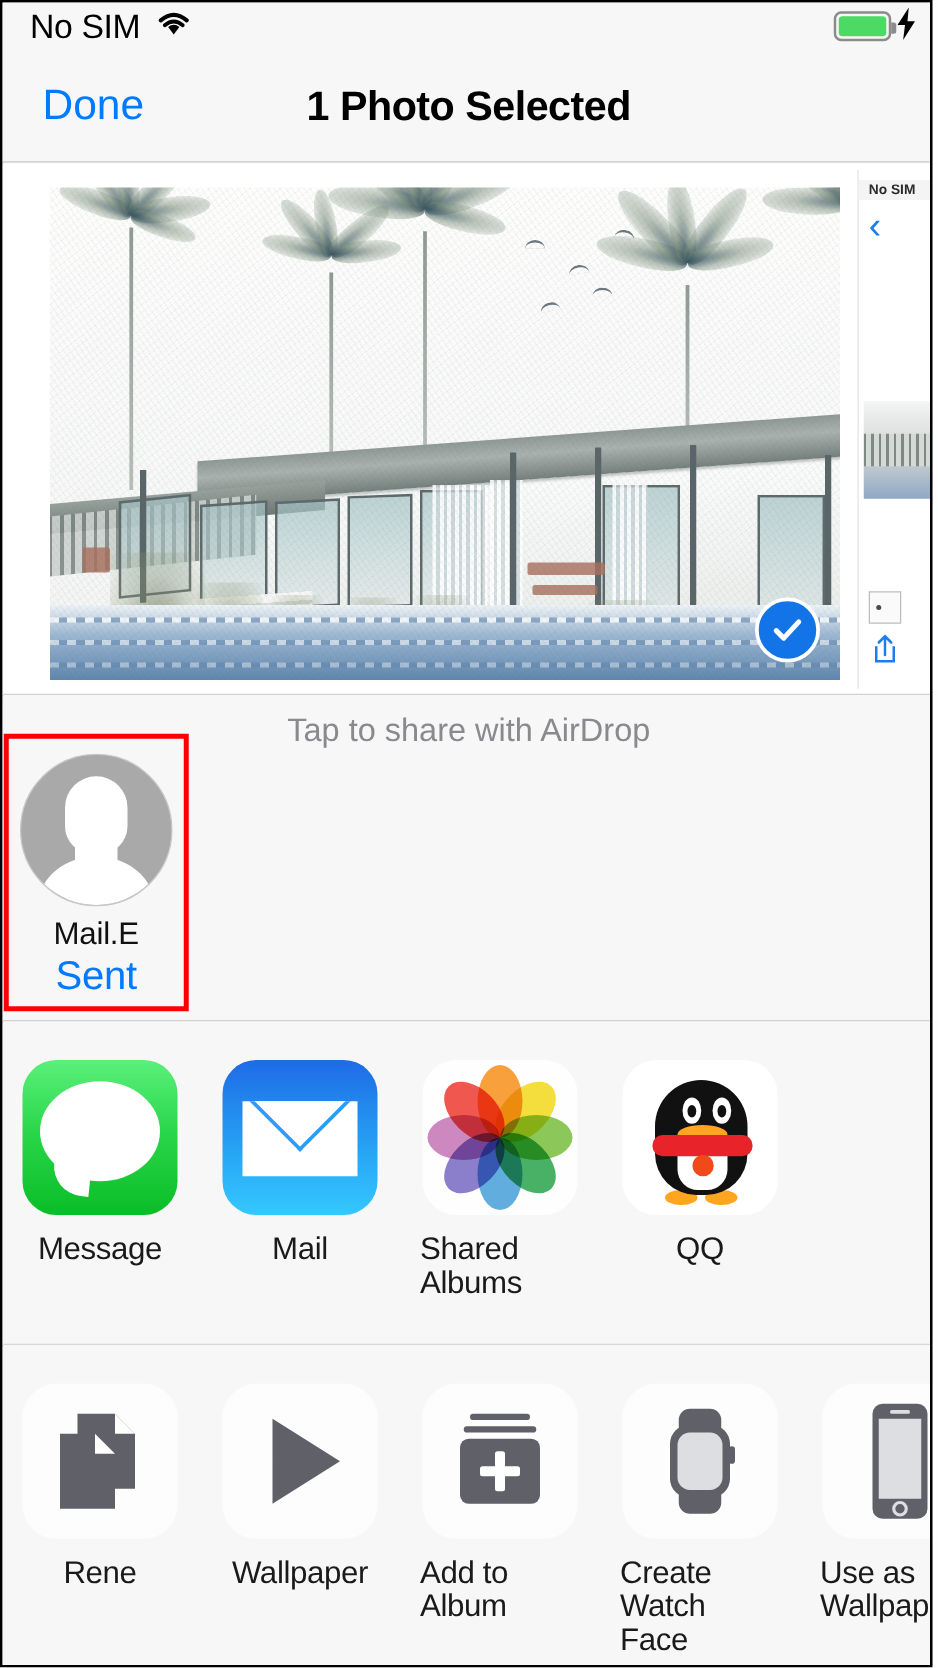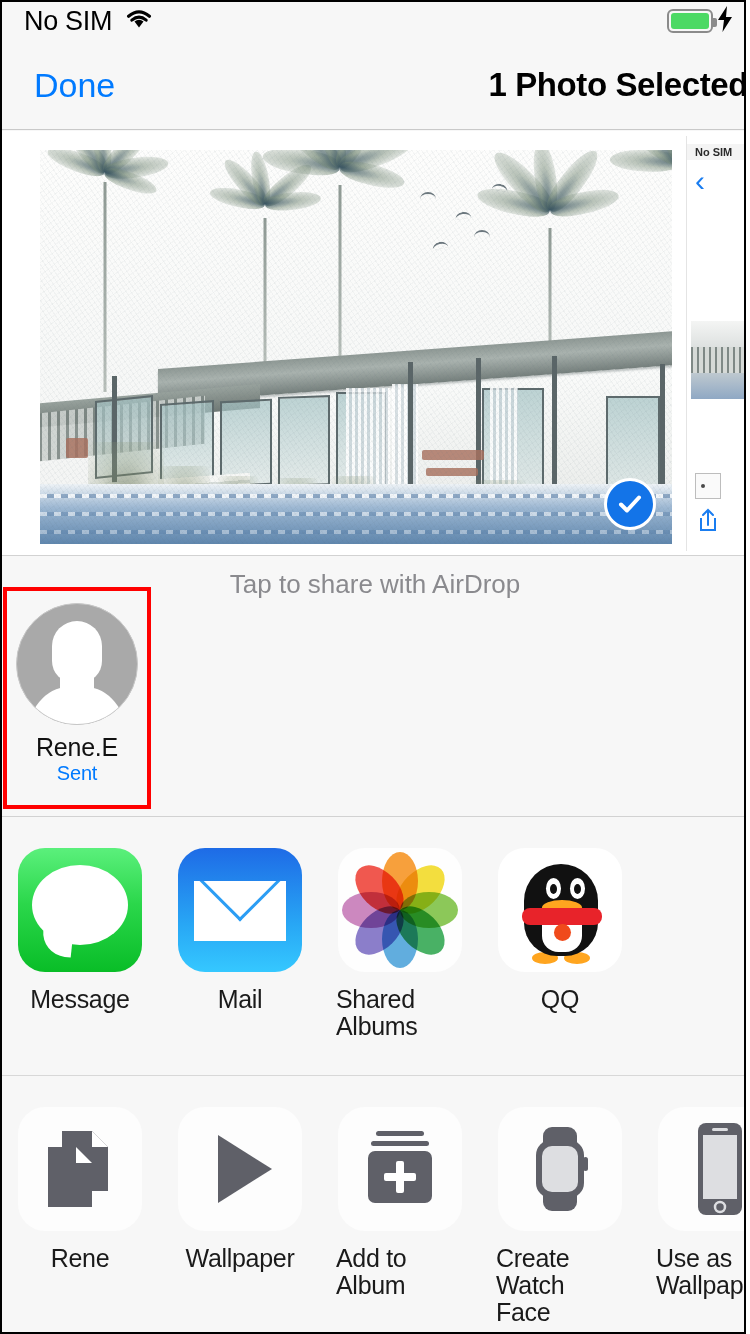--- a/index.html
+++ b/index.html
@@ -47,21 +47,21 @@
     position: absolute; left: 0; top: 38px; width: 746px; height: 90px;
     background: #f7f7f7;
     border-bottom: 1px solid #c9c9c9;
   }
   #done-button {
     position: absolute; left: 32px; top: 50%; transform: translateY(-50%);
     font-size: 34px; color: #007AFF; cursor: pointer;
   }
   #nav-title {
     position: absolute; left: 0; top: 50%; transform: translateY(-50%);
-    width: 746px; text-align: right;
+    width: 746px; text-align: center;
     font-size: 33px; font-weight: bold; color: #000; letter-spacing: -0.4px;
   }
 
   
   #preview-section {
     position: absolute; left: 0; top: 129px; width: 746px; height: 425px;
     background: #ffffff;
     border-bottom: 1px solid #d2d2d2;
     overflow: hidden;
   }
@@ -242,21 +242,21 @@
     width: 34px; height: 22px; background: #ffffff;
   }
   .silh-body {
     position: absolute; left: 50%; top: 82px; transform: translateX(-50%);
     width: 96px; height: 52px; border-radius: 44px 44px 0 0;
     background: #ffffff;
   }
   #contact-name {
     margin-top: 8px; font-size: 25px; color: #111; letter-spacing: -0.2px;
   }
-  #contact-status { font-size: 20px; color: #007AFF; letter-spacing: -0.2px; }
+  #contact-status { font-size: 32px; color: #007AFF; letter-spacing: -0.2px; }
 
   
   #app-row-section {
     position: absolute; left: 0; top: 816px; width: 746px; height: 258px;
     background: #f7f7f7;
     border-bottom: 1px solid #d8d8d8;
     overflow: hidden;
   }
   #action-row-section {
     position: absolute; left: 0; top: 1075px; width: 746px; height: 257px;
@@ -523,21 +523,21 @@
 
   <div id="airdrop-section">
     <div id="airdrop-hint">Tap to share with AirDrop</div>
 
     <div id="airdrop-contact">
       <div id="contact-avatar">
         <div class="silh-head"></div>
         <div class="silh-neck"></div>
         <div class="silh-body"></div>
       </div>
-      <div id="contact-name">Rene.E</div>
+      <div id="contact-name">Mail.E</div>
       <div id="contact-status">Sent</div>
     </div>
   </div>
 
   <div id="app-row-section">
     <div class="row-strip">
 
       <div class="share-item">
         <div class="app-tile tile-message">
           <div class="bubble-tail"></div>

